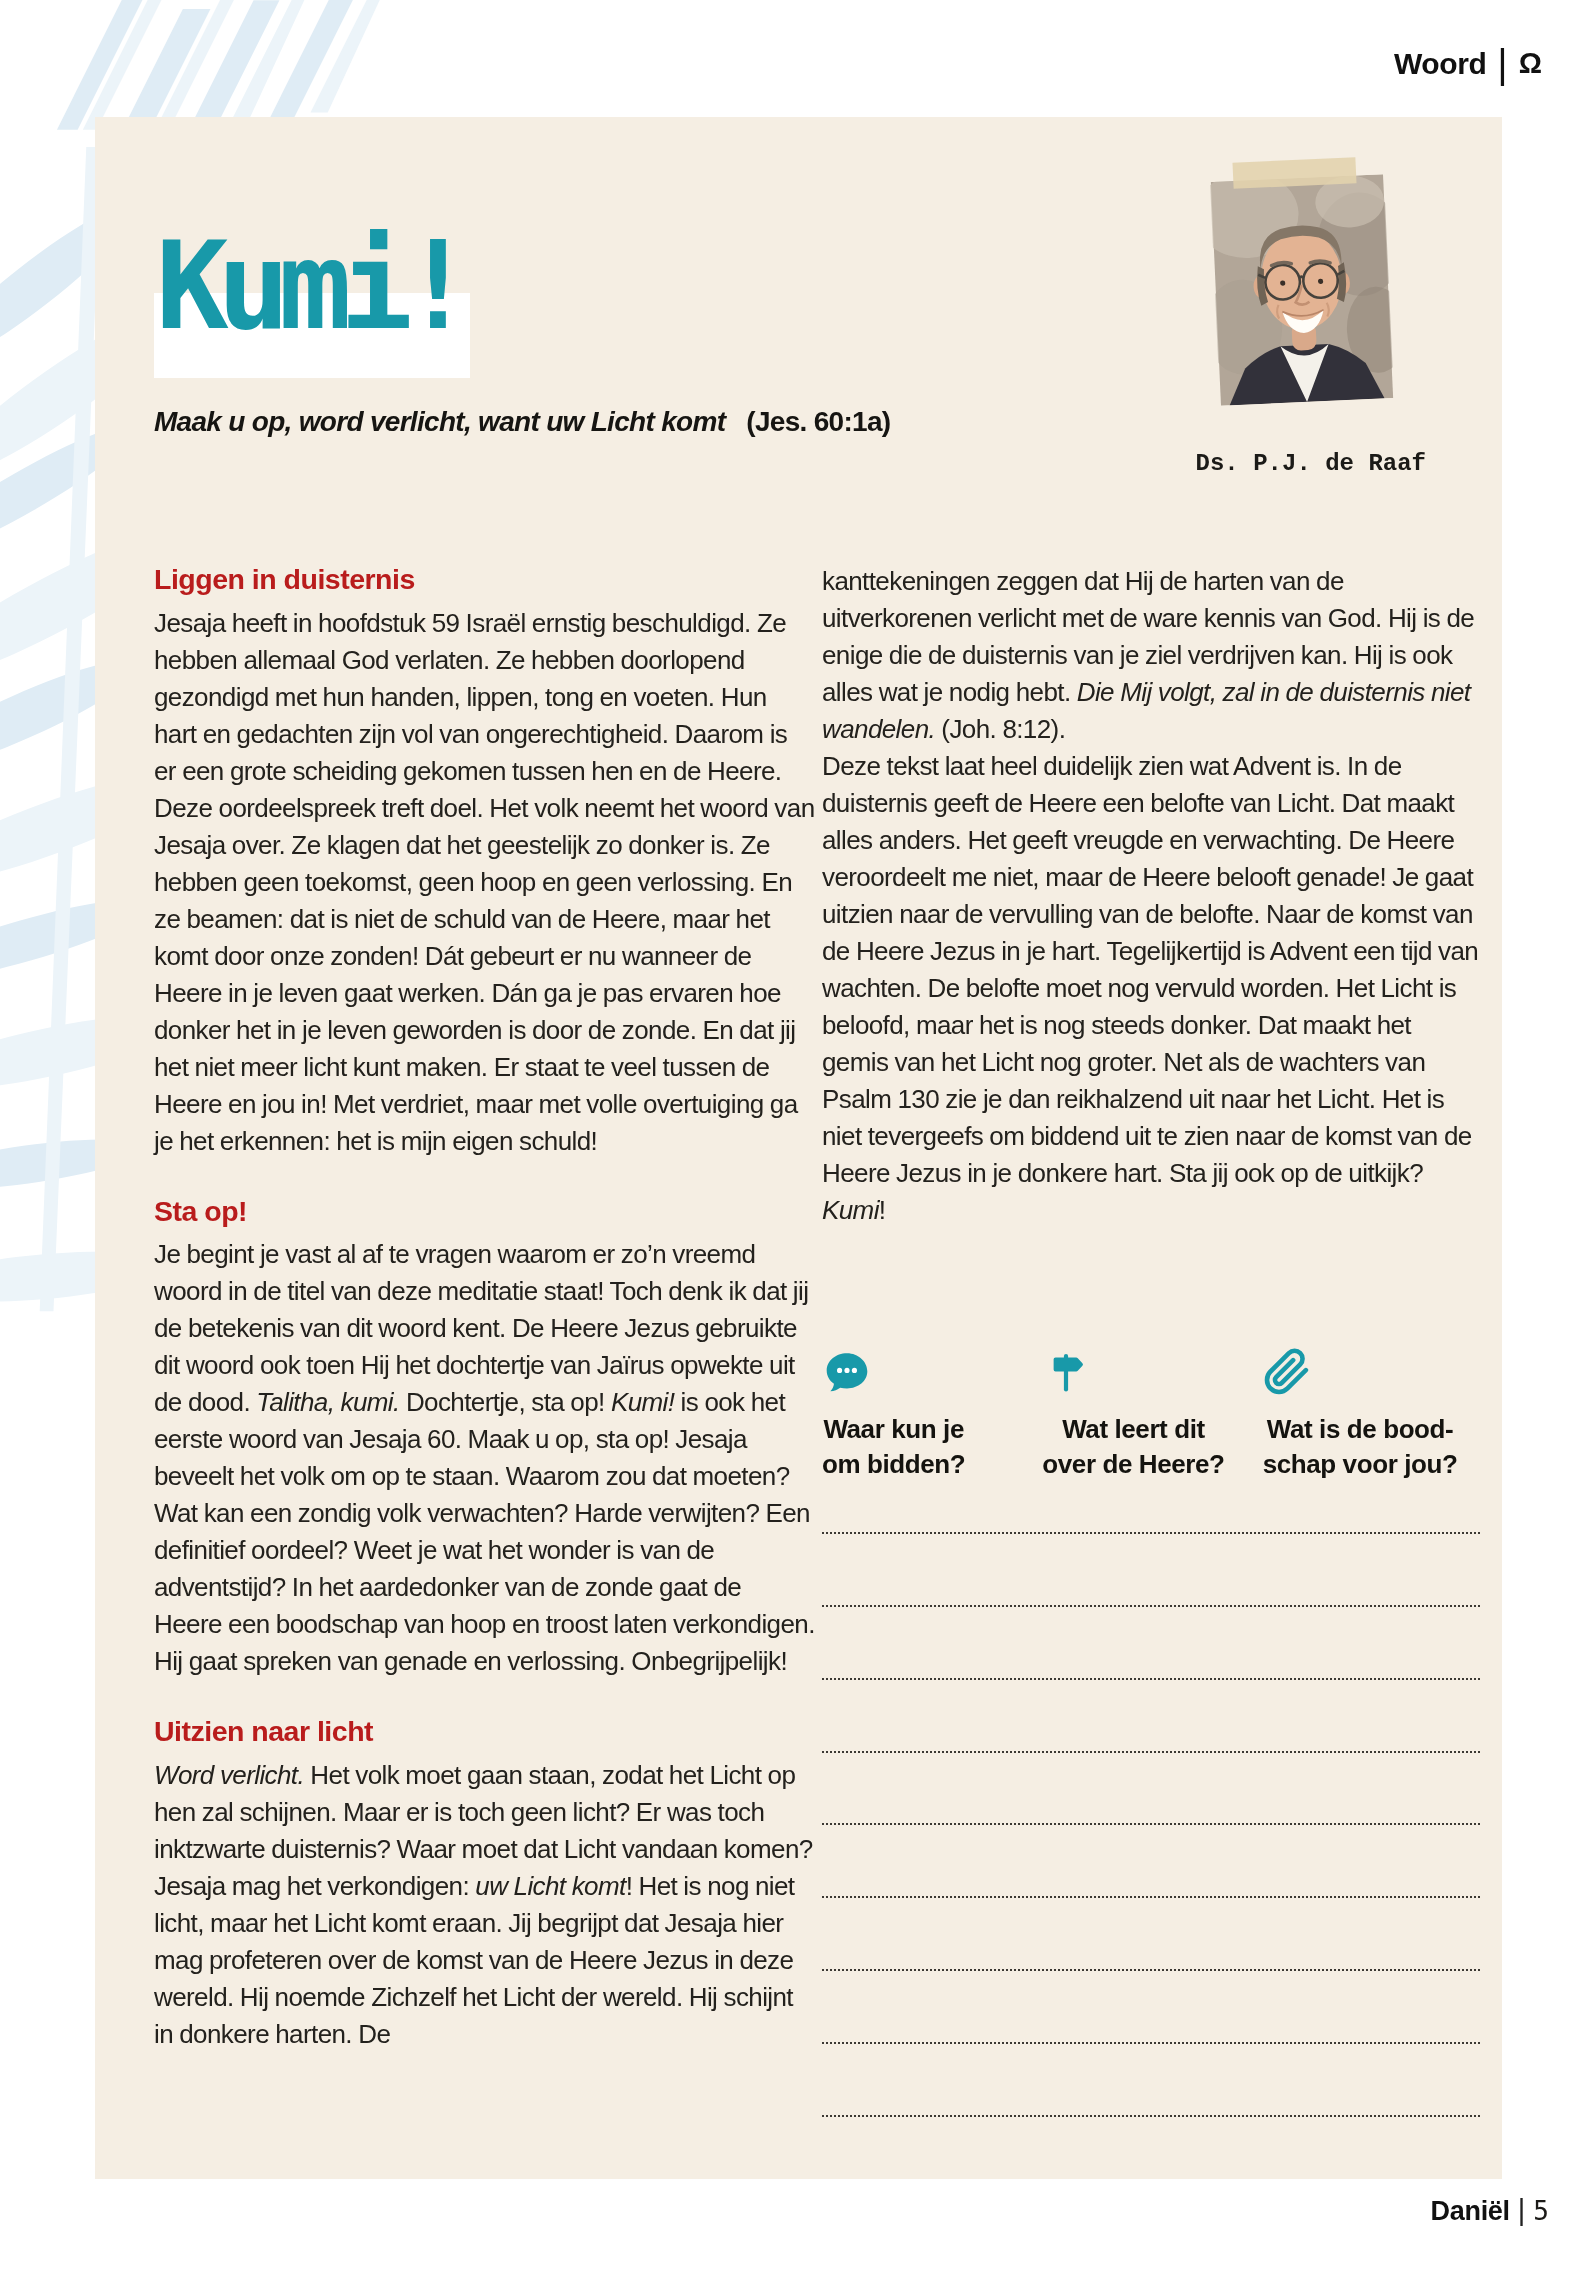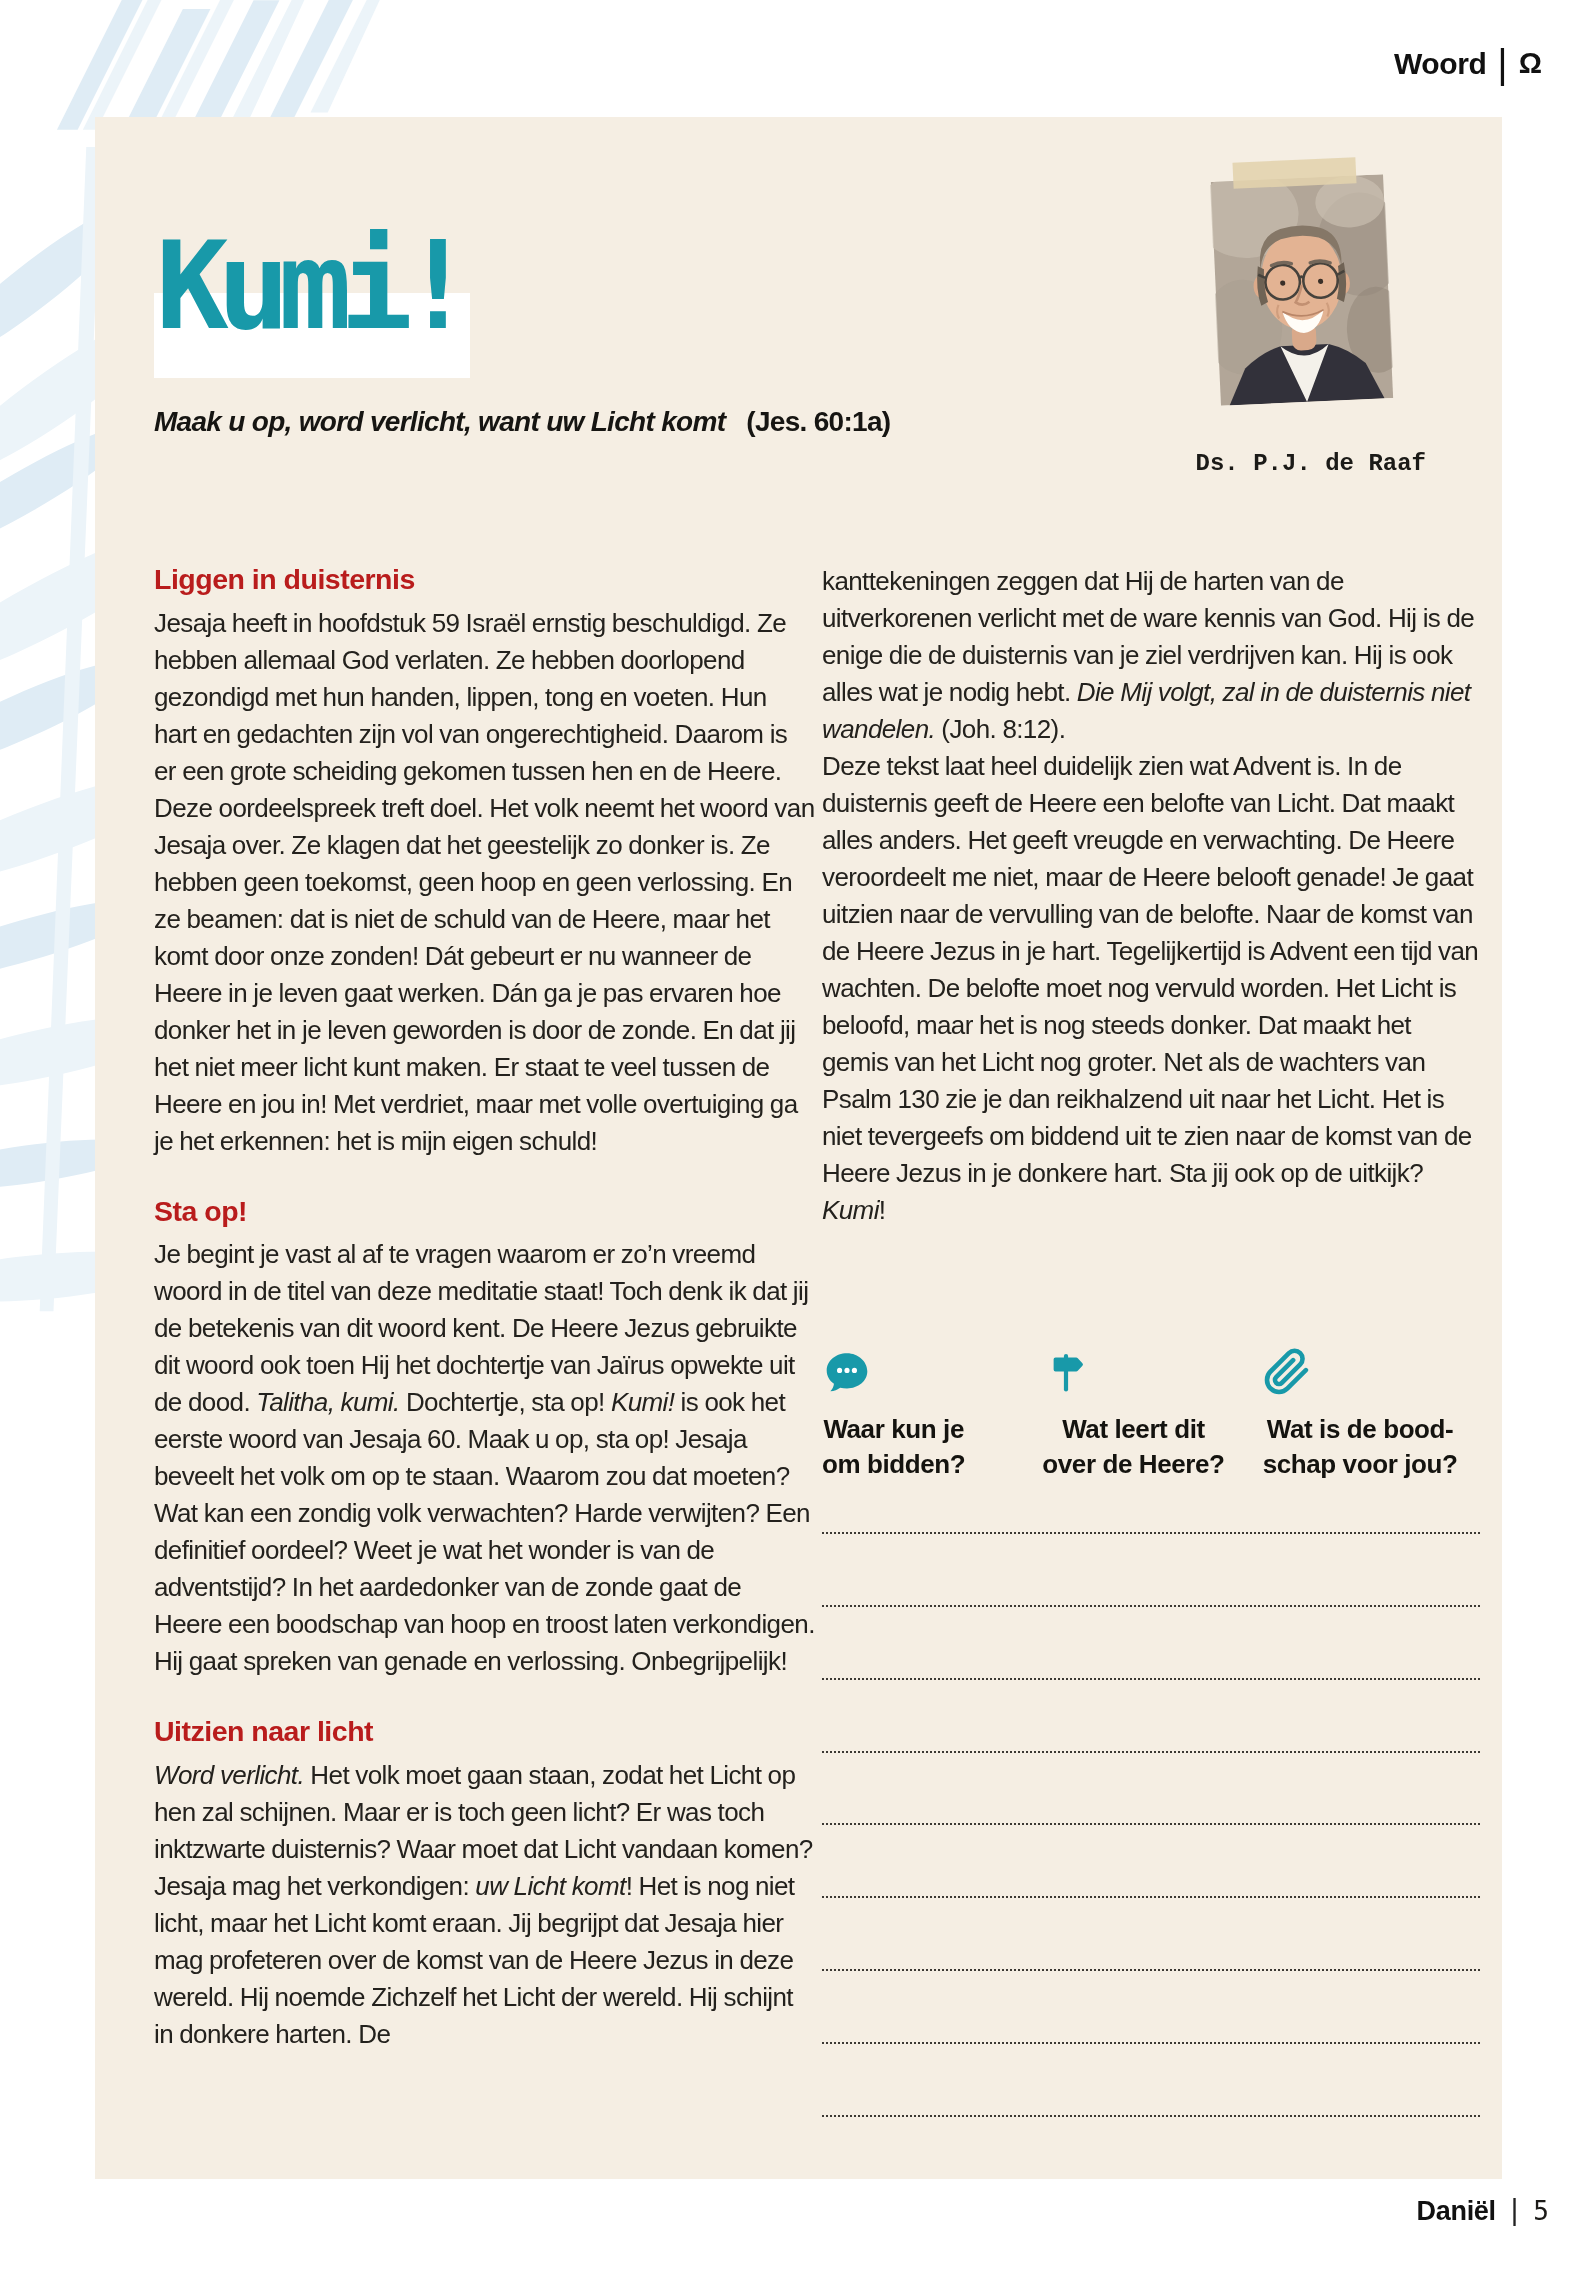--- a/index.html
+++ b/index.html
@@ -53,21 +53,21 @@
   .prompts{position:absolute;left:822px;top:1346px;width:661px;display:flex;z-index:2}
   .prompt{flex:1;display:flex;flex-direction:column;align-items:flex-start}
   .p-icon{height:52px;display:flex;align-items:center;justify-content:center;margin-bottom:14px}
   .p-icon svg{display:block}
   .p-label{font-size:26px;font-weight:800;line-height:35px;letter-spacing:-0.4px;
            text-align:center;color:#14130f}
   .p-label span{display:block}
 
   .ans-line{position:absolute;left:822px;width:658px;border-top:2.6px dotted #3b3833;z-index:2}
 
-  .ftr{position:absolute;top:2194px;right:43px;display:flex;align-items:baseline;gap:15px;z-index:2}
+  .ftr{position:absolute;top:2194px;right:43px;display:flex;align-items:baseline;gap:8px;z-index:2}
   .ftr-name{font-size:27px;font-weight:800;letter-spacing:-0.3px;color:#111}
   .ftr-div{font-size:29px;font-weight:200;color:#222}
   .ftr-page{font-family:"DejaVu Sans Mono","Liberation Mono",monospace;font-size:26px;color:#1b1a17}
 </style>
 </head>
 <body>
 
 <svg class="leaf-deco" width="414" height="1553" viewBox="0 0 480 1800" aria-hidden="true">
   <g class="lf1">
     <path d="M66 150 L146 -10 L170 -10 L90 150 Z"></path>

